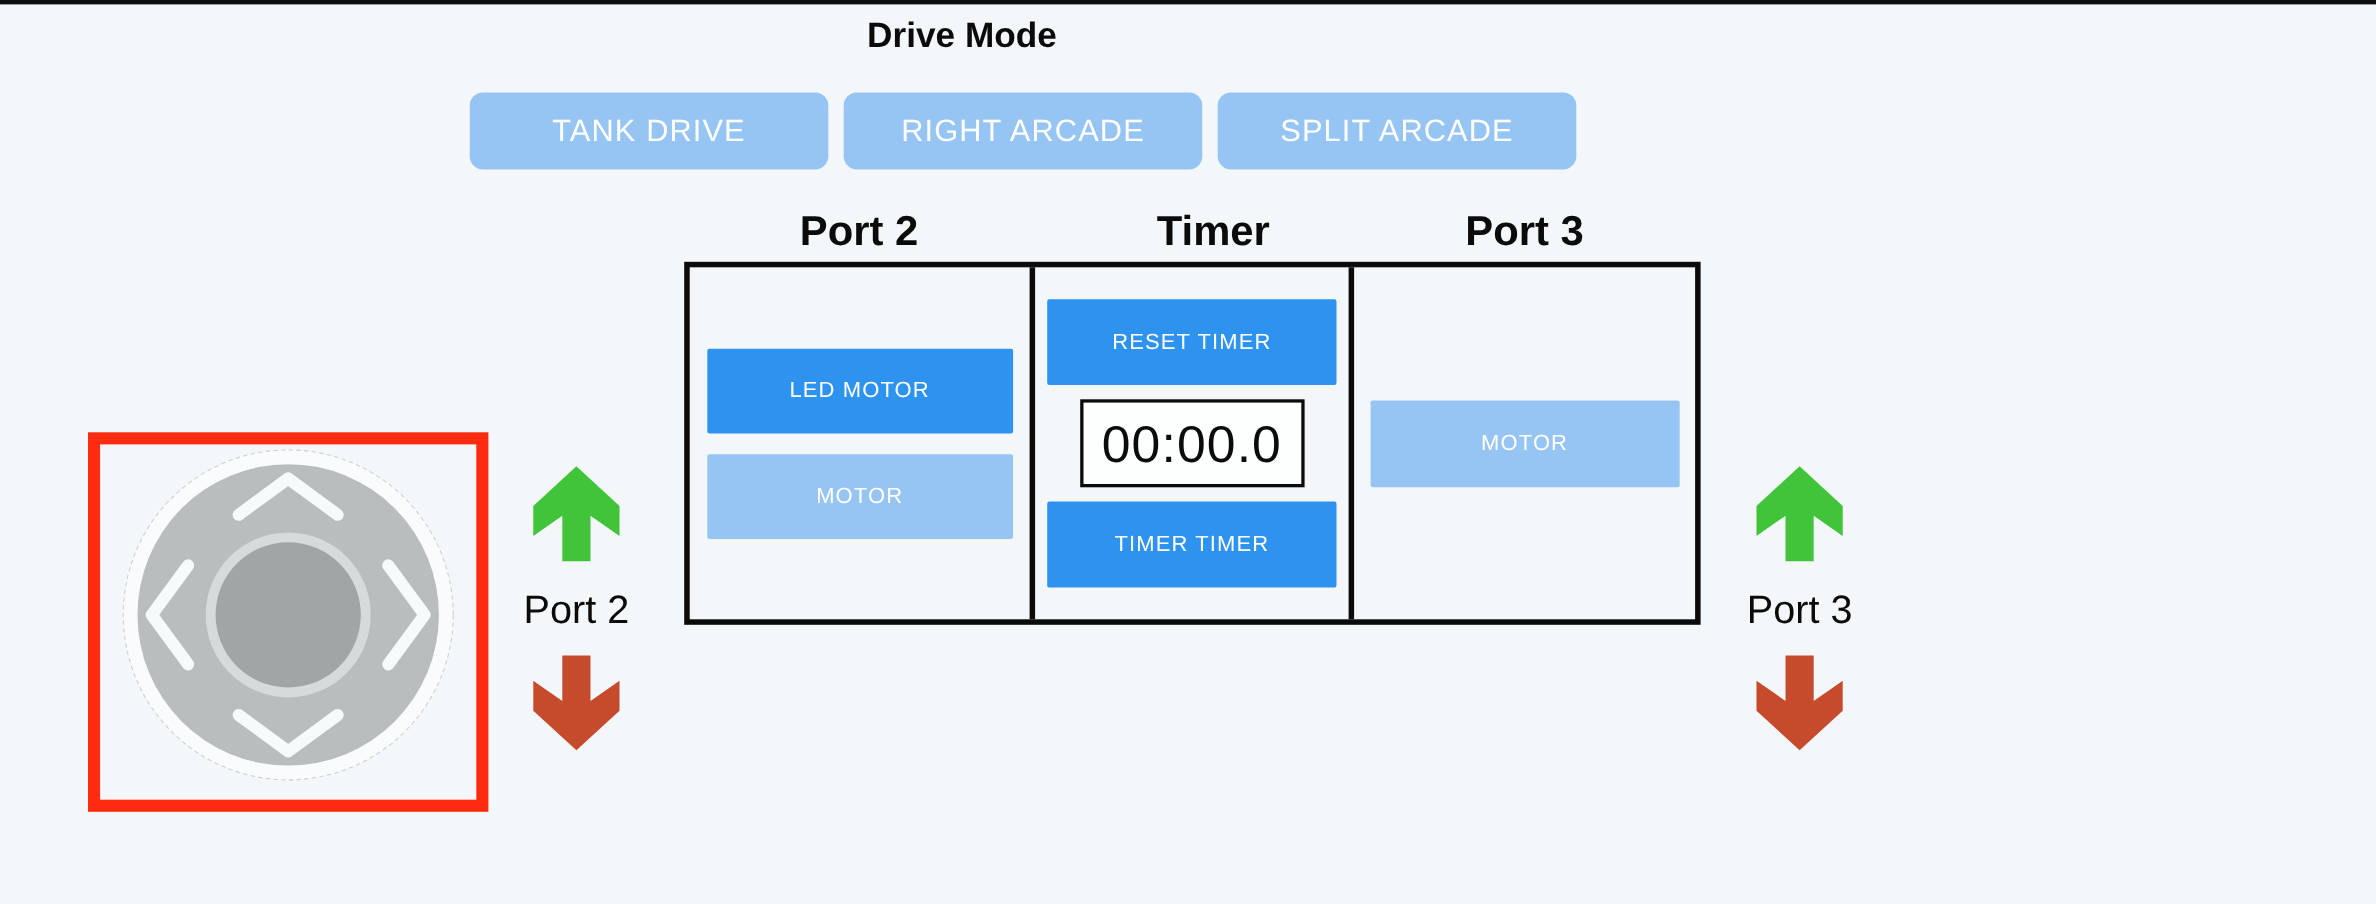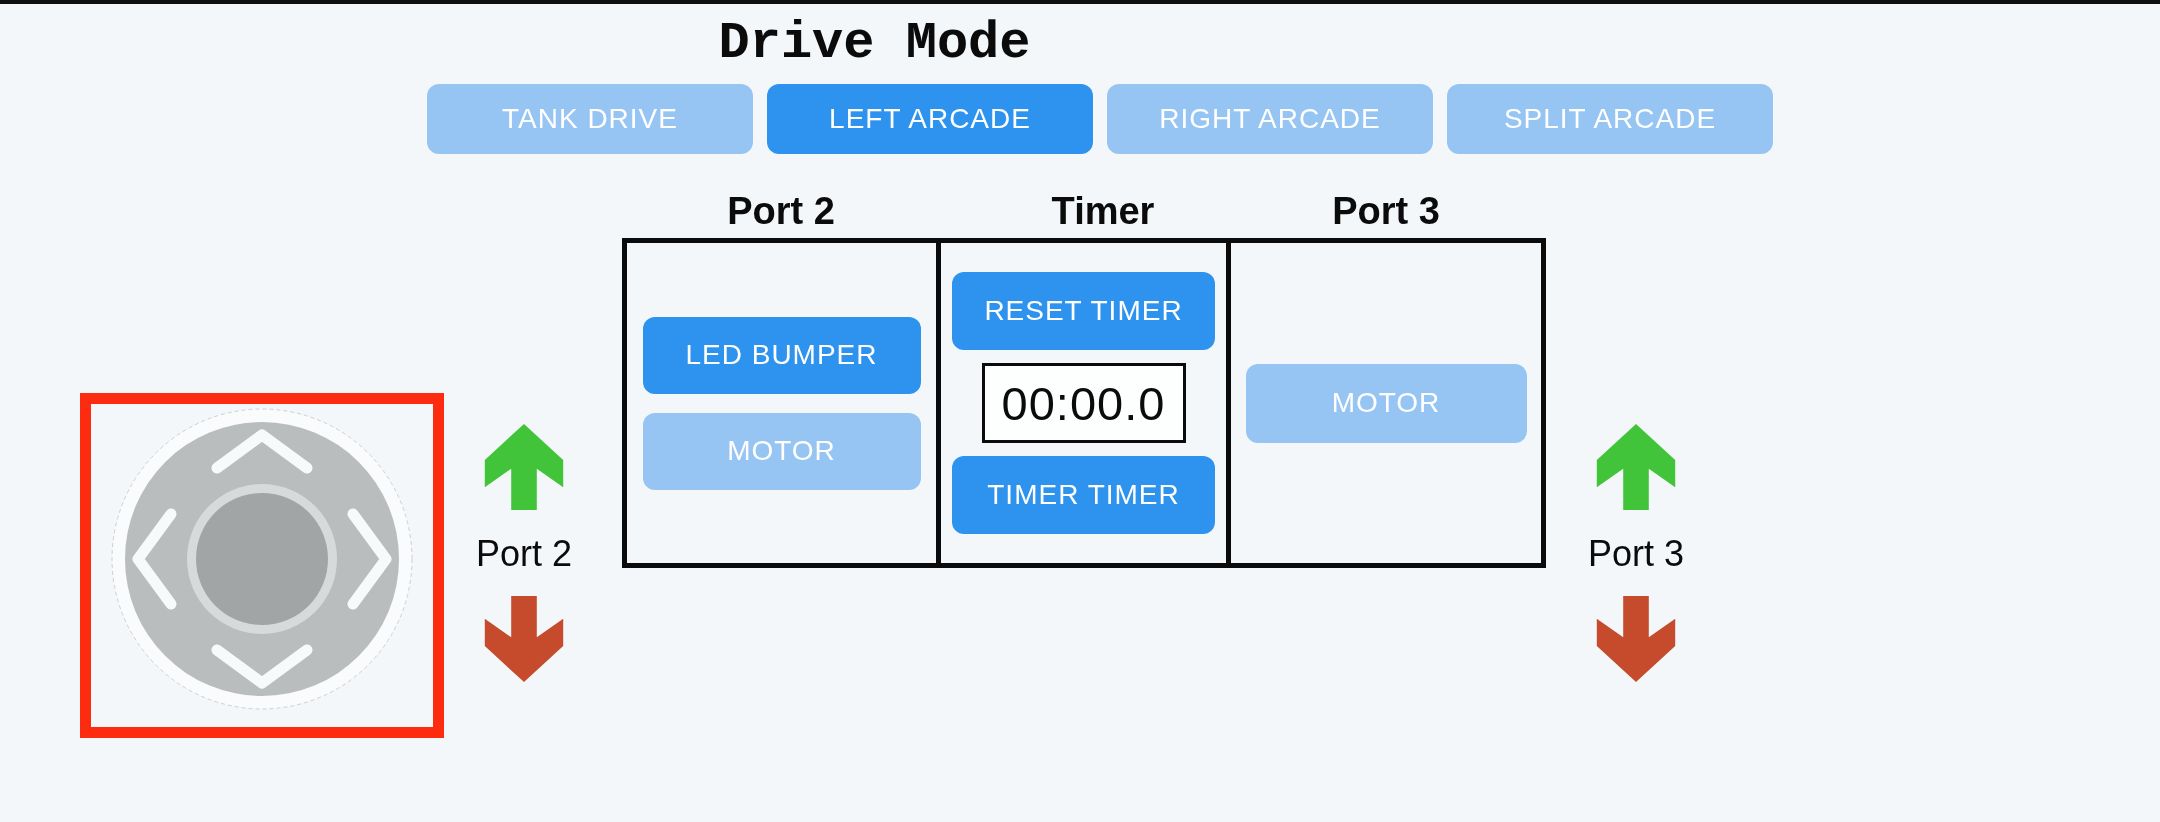--- a/index.html
+++ b/index.html
@@ -26,21 +26,21 @@
   .screen{
     position:relative;
     width:2160px;height:822px;
     background:var(--page-bg);
     font-family:"Liberation Sans", sans-serif;
     overflow:hidden;
   }
   .top-bar{position:absolute;left:0;top:0;width:2160px;height:4px;background:var(--top-bar);}
   .page-title{
     position:absolute;top:14px;left:0;width:1749px;
-    text-align:center;font-size:52px;font-weight:bold;color:var(--text-black);font-family:Liberation Mono, monospace;
+    text-align:center;font-size:32px;font-weight:bold;color:var(--text-black);
   }
   .drive-row{position:absolute;left:427px;top:84px;display:flex;gap:14px;}
   .drive-btn{
     width:326px;height:70px;border:none;border-radius:12px;
     background:var(--light-blue);color:var(--button-text);
     font-family:"Liberation Sans", sans-serif;
     font-size:28px;letter-spacing:1px;cursor:pointer;
     display:flex;align-items:center;justify-content:center;
   }
   .drive-btn.active{background:var(--accent-blue);}
@@ -56,22 +56,22 @@
     border:5px solid var(--table-border);
   }
   .v-divider{position:absolute;top:0;width:5px;height:320px;background:var(--table-border);}
   .v-divider.d1{left:309px;}
   .v-divider.d2{left:599px;}
   .t-cell{position:absolute;top:0;height:320px;display:flex;flex-direction:column;align-items:center;justify-content:center;}
   .t-cell.c1{left:0;width:309px;gap:19px;}
   .t-cell.c2{left:314px;width:285px;gap:13px;}
   .t-cell.c3{left:604px;width:310px;gap:19px;}
   .cell-btn{
-    border:none;border-radius:12px;color:var(--button-text);
-    font-family:"Liberation Sans", sans-serif;font-size:28px;letter-spacing:1px;
+    border:none;border-radius:2px;color:var(--button-text);
+    font-family:"Liberation Sans", sans-serif;font-size:20px;letter-spacing:1px;
     display:flex;align-items:center;justify-content:center;cursor:pointer;
     background:var(--accent-blue);
   }
   .cell-btn.dim{background:var(--light-blue);}
   .c1 .cell-btn{width:278px;height:77px;}
   .c3 .cell-btn{width:281px;height:79px;}
   .c2 .cell-btn{width:263px;height:78px;}
   .timer-display{
     width:204px;height:80px;background:var(--timer-bg);
     border:3px solid var(--table-border);
@@ -93,35 +93,34 @@
 <body>
 
 <div class="screen">
 
   <div class="top-bar"></div>
 
   <div class="page-title">Drive Mode</div>
 
   <div class="drive-row">
     <button class="drive-btn">TANK DRIVE</button>
-    <button class="drive-btn active">LEFT ARCADE</button>
     <button class="drive-btn">RIGHT ARCADE</button>
     <button class="drive-btn">SPLIT ARCADE</button>
   </div>
 
   <div class="col-header h-port2">Port 2</div>
   <div class="col-header h-timer">Timer</div>
   <div class="col-header h-port3">Port 3</div>
 
   <div class="control-table">
     <div class="v-divider d1"></div>
     <div class="v-divider d2"></div>
 
     <div class="t-cell c1">
-      <button class="cell-btn">LED BUMPER</button>
+      <button class="cell-btn">LED MOTOR</button>
       <button class="cell-btn dim">MOTOR</button>
     </div>
 
     <div class="t-cell c2">
       <button class="cell-btn">RESET TIMER</button>
       <div class="timer-display">00:00.0</div>
       <button class="cell-btn">TIMER TIMER</button>
     </div>
 
     <div class="t-cell c3">

